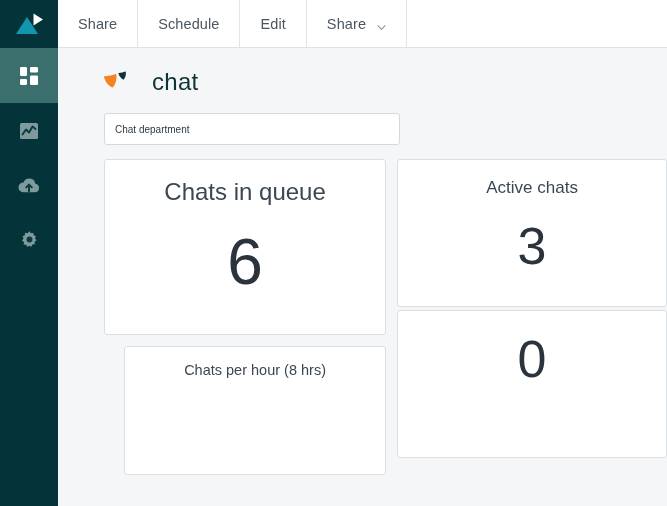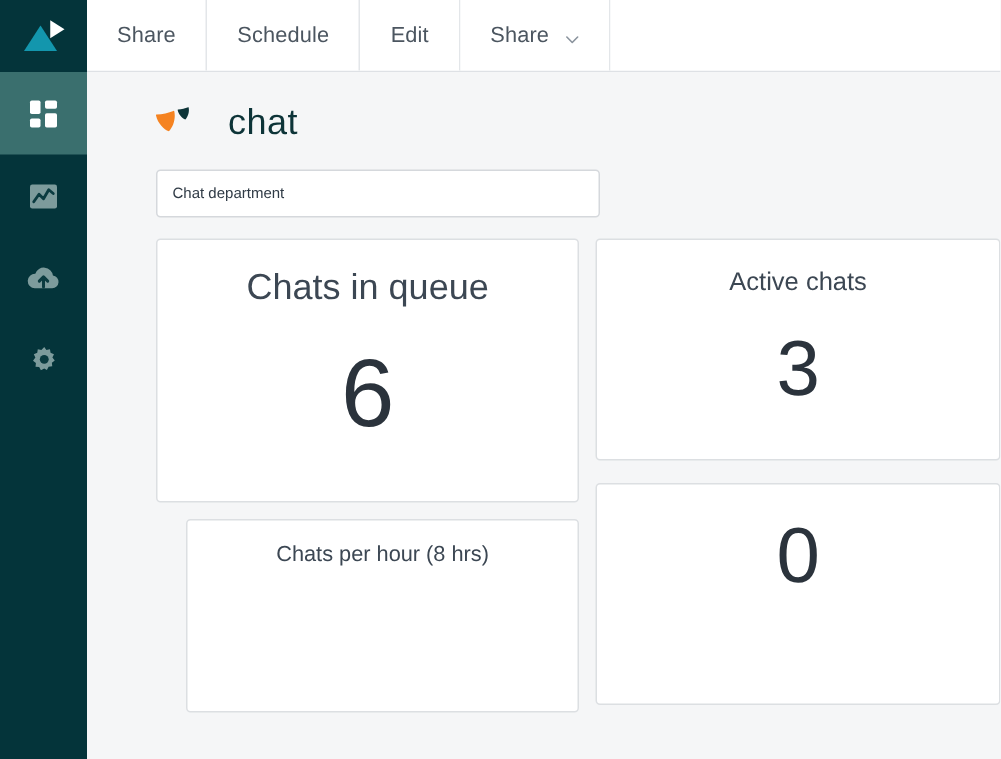--- a/index.html
+++ b/index.html
@@ -139,21 +139,21 @@
   }
 
   .grid {
     display: flex;
     padding: 14px 0 0 46px;
     gap: 11px;
     height: 330px;
     box-sizing: border-box;
   }
   .col-left { width: 299px; display: flex; flex-direction: column; gap: 11px; }
-  .col-right { width: 286px; display: flex; flex-direction: column; gap: 15px; }
+  .col-right { width: 286px; display: flex; flex-direction: column; gap: 3px; }
 
   .card {
     background: #ffffff;
     border: 1px solid #dcdfe2;
     border-radius: 3px;
     box-sizing: border-box;
     display: flex;
     flex-direction: column;
     align-items: center;
     overflow: hidden;

